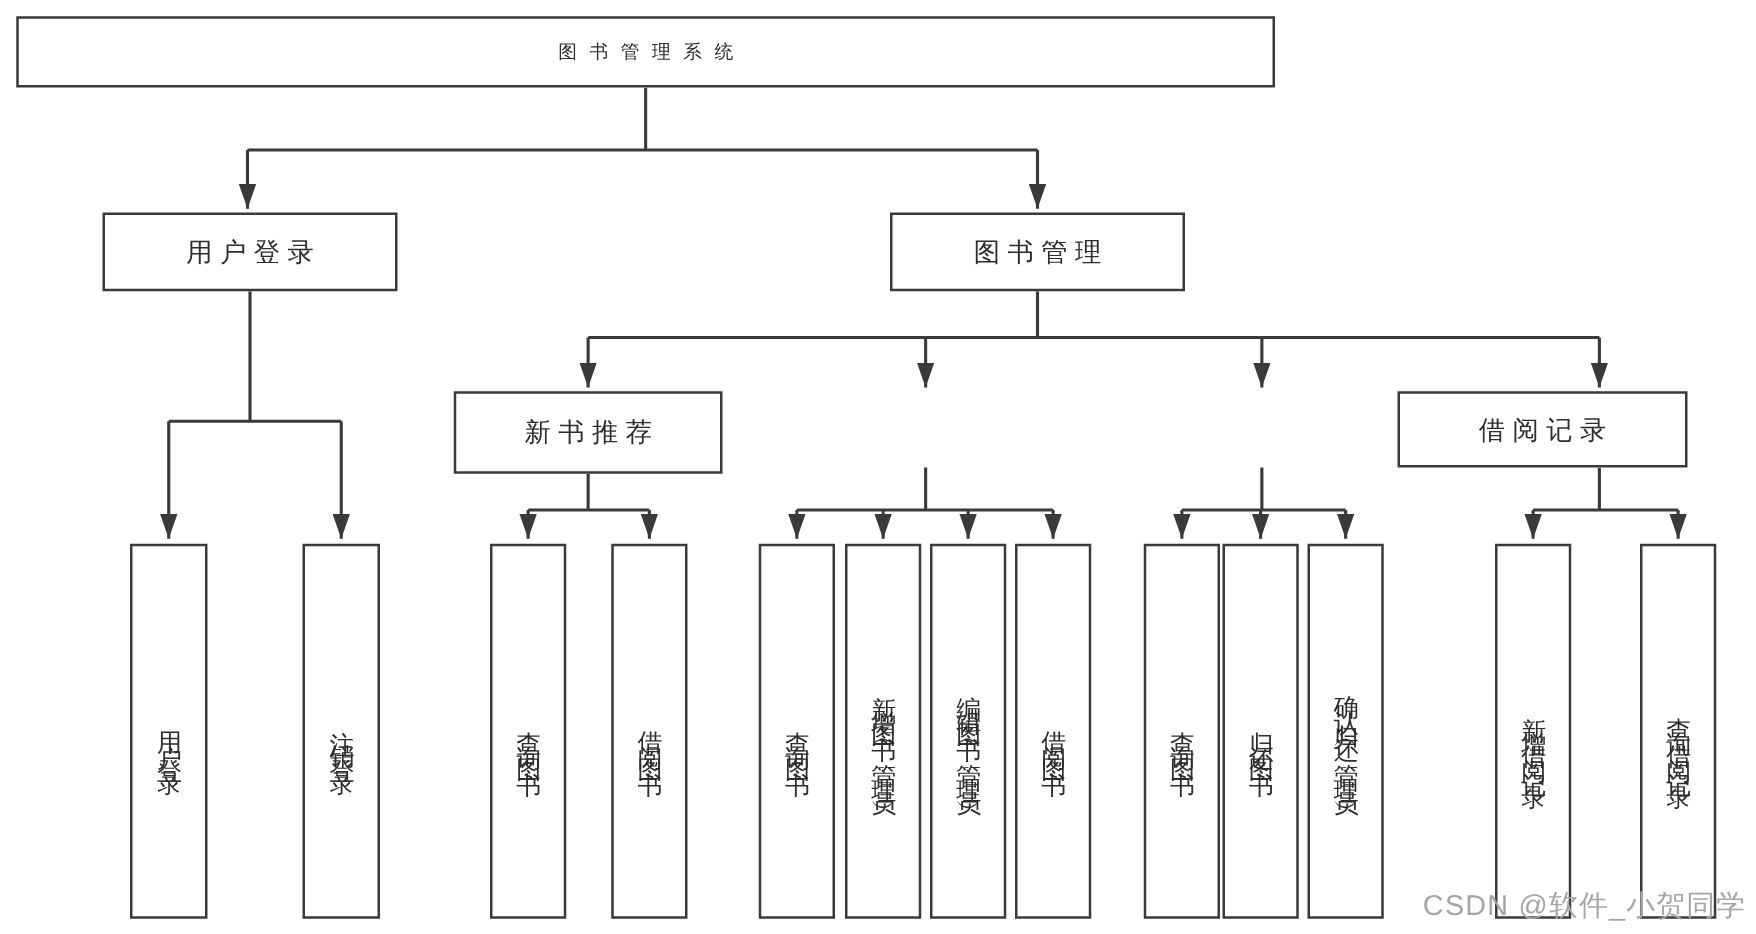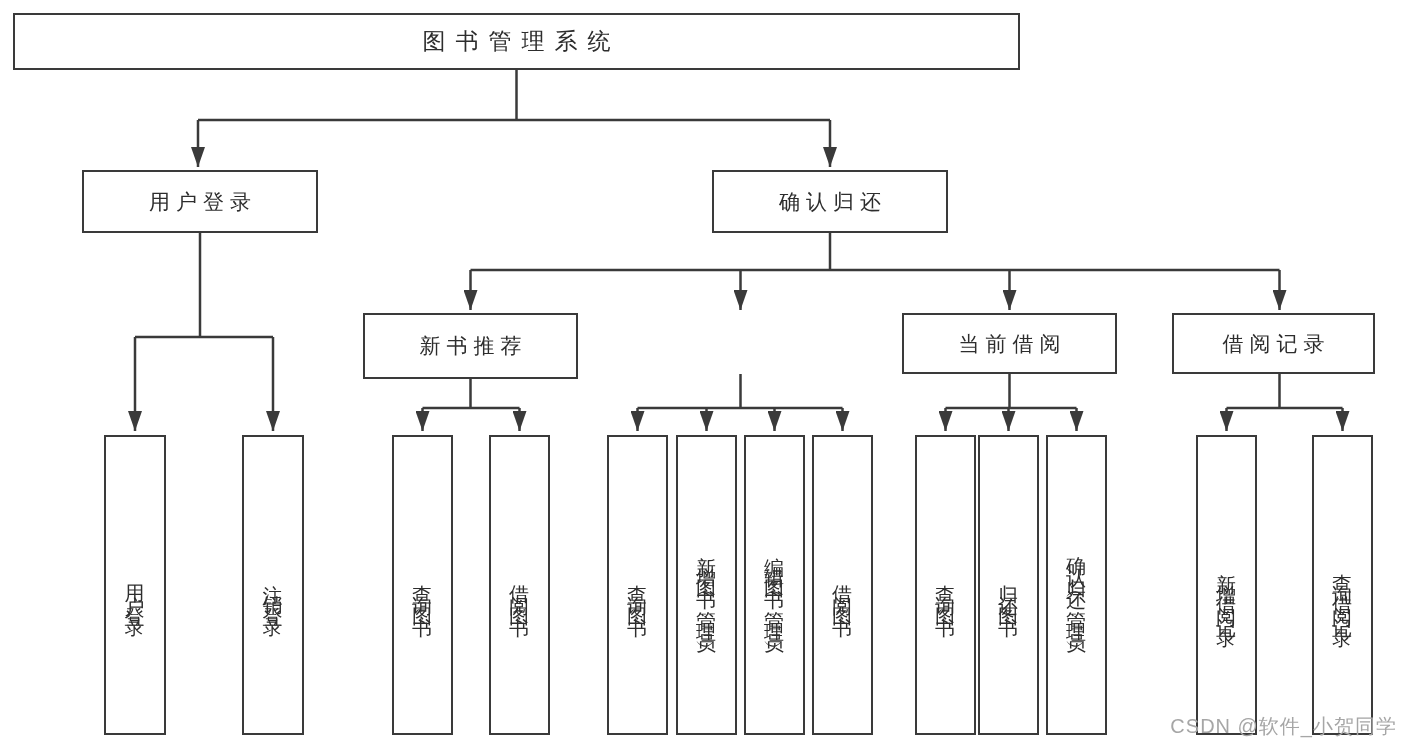--- a/index.html
+++ b/index.html
@@ -25,36 +25,36 @@
     position: absolute;
     box-sizing: border-box;
     background: #ffffff;
     border: 2.6px solid var(--box_border);
     display: flex;
     align-items: center;
     justify-content: center;
     color: var(--text);
     z-index: 1;
   }
-  .lvl-root span { font-size: 23px; letter-spacing: 10px; margin-right: -10px; white-space: nowrap; }
+  .lvl-root span { font-size: 15px; letter-spacing: 10px; margin-right: -10px; white-space: nowrap; }
   .lvl-2 span, .lvl-3 span { font-size: 21px; letter-spacing: 6px; margin-right: -6px; white-space: nowrap; }
   .leaf span {
     writing-mode: vertical-rl;
     text-orientation: mixed;
     font-size: 20px;
     letter-spacing: 11px;
     line-height: 1;
     margin-bottom: -11px;
     white-space: nowrap;
   }
   .watermark {
     position: absolute;
     right: 8px;
     bottom: 7px;
-    font-size: 20px;
+    font-size: 23px;
     letter-spacing: 1px;
     color: var(--watermark);
     z-index: 5;
     white-space: nowrap;
   }
 </style>
 </head>
 <body>
 
 <div class="stage">
@@ -108,30 +108,27 @@
   </svg>
 
   <div class="node lvl-root" style="left:13px; top:13px; width:1007px; height:57px">
     <span>图书管理系统</span>
   </div>
 
   <div class="node lvl-2" style="left:82px; top:170px; width:236px; height:63px">
     <span>用户登录</span>
   </div>
   <div class="node lvl-2" style="left:712px; top:170px; width:236px; height:63px">
-    <span>确认归还</span>
+    <span>图书管理</span>
   </div>
 
   <div class="node lvl-3" style="left:363px; top:313px; width:215px; height:66px">
     <span>新书推荐</span>
   </div>
-  <div class="node lvl-3" style="left:902px; top:313px; width:215px; height:61px">
-    <span>当前借阅</span>
-  </div>
-  <div class="node lvl-3" style="left:1172px; top:313px; width:203px; height:61px">
+  <div class="node lvl-3" style="left:1118px; top:313px; width:232px; height:61px">
     <span>借阅记录</span>
   </div>
 
   <div class="node leaf" style="left:104px; top:435px; width:62px; height:300px">
     <span>用户登录</span>
   </div>
   <div class="node leaf" style="left:242px; top:435px; width:62px; height:300px">
     <span>注销登录</span>
   </div>
 

